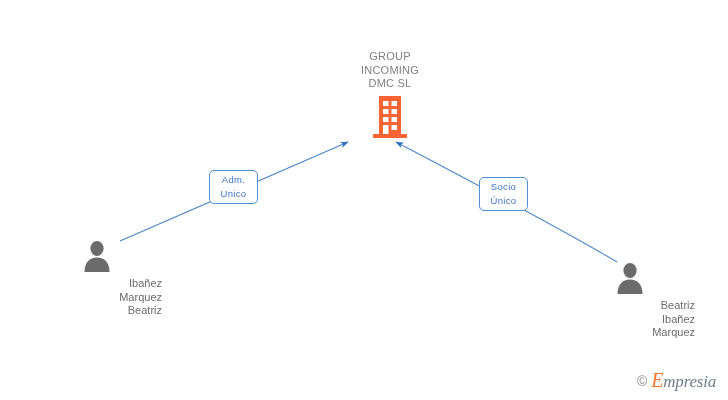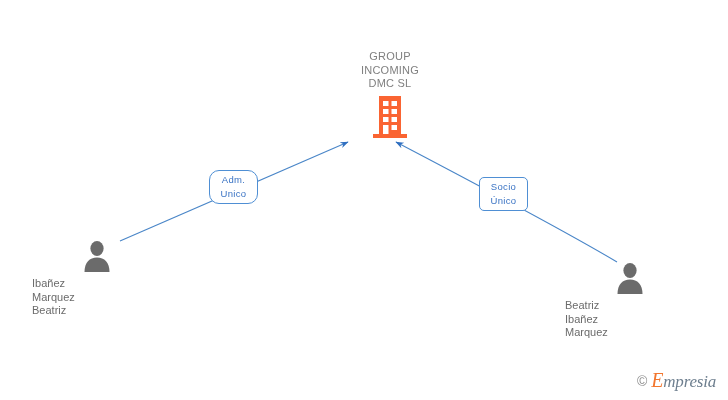--- a/index.html
+++ b/index.html
@@ -46,21 +46,21 @@
     margin: 5px auto 0 auto;
     width: 40px;
     height: 44px;
     display: block;
   }
 
   
   .person-node {
     position: absolute;
     width: 130px;
-    text-align: left;
+    text-align: right;
   }
   .person-icon {
     width: 34px;
     height: 32px;
     display: block;
     margin: 0 auto 5px auto;
   }
   .person-label {
     font-size: 11px;
     line-height: 13.5px;
@@ -78,21 +78,21 @@
     border-radius: 5px;
     background: #ffffff;
     color: #3b74c4;
     font-size: 9.5px;
     line-height: 14px;
     text-align: center;
     padding-top: 2px;
     white-space: pre-line;
     letter-spacing: 0.3px;
   }
-  #rel-adm   { left: 209px; top: 170px; width: 49px; height: 34px; border-radius: 10px; }
+  #rel-adm   { left: 209px; top: 170px; width: 49px; height: 34px; }
   #rel-socio { left: 479px; top: 177px; width: 49px; height: 34px; }
 
   
   #watermark {
     position: absolute;
     right: 8px;
     bottom: 8px;
     display: flex;
     align-items: center;
     gap: 4px;

